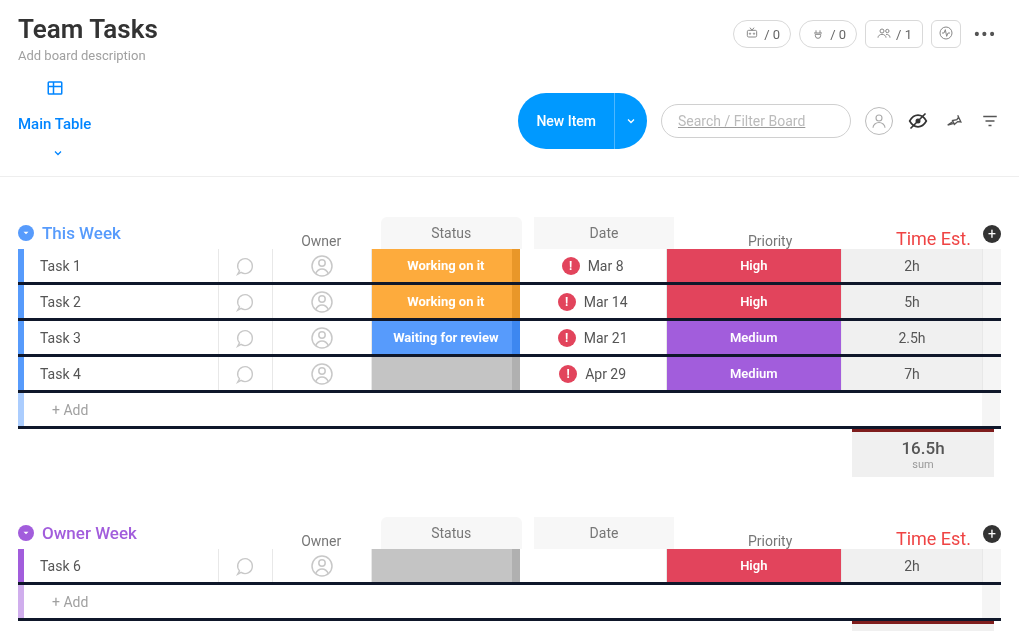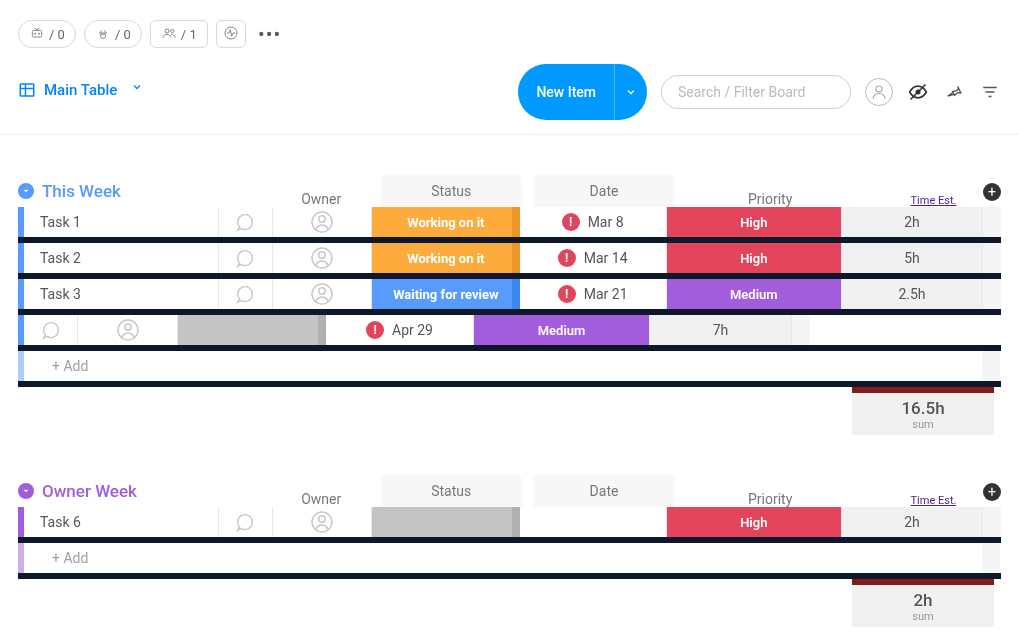--- a/index.html
+++ b/index.html
@@ -7,54 +7,54 @@
   .header { padding: 14px 18px 10px 18px; display: flex; align-items: flex-start; justify-content: space-between; }
   .header-left { }
   .board-title { font-size: 26px; font-weight: 600; color: #333; }
   .board-desc { font-size: 13px; color: #a0a0a0; margin-top: 4px; }
   .header-right { display: flex; gap: 8px; align-items: center; margin-top: 6px; }
   .pill { border: 1px solid #d9d9d9; border-radius: 16px; padding: 4px 10px; display: flex; align-items: center; gap: 4px; font-size: 13px; color: #666; height: 28px; }
   .pill svg { width: 16px; height: 16px; }
   .pill.rect { border-radius: 6px; }
   .dots { width: 32px; height: 28px; display: flex; align-items: center; justify-content: center; color: #555; font-size: 20px; letter-spacing: 1px; cursor: pointer; }
   .toolbar { display: flex; align-items: center; justify-content: space-between; padding: 6px 18px 14px 18px; border-bottom: 1px solid #eee; }
-  .toolbar-left { display: flex; gap: 8px; color: #0085ff; }
+  .toolbar-left { display: flex; align-items: center; gap: 14px; color: #0085ff; flex-direction: column; }
   .table-icon { width: 18px; height: 18px; }
   .view-name { font-size: 15px; color: #0085ff; font-weight: 500; }
   .chevron { color: #0085ff; font-size: 12px; margin-left: 6px; }
   .toolbar-right { display: flex; align-items: center; gap: 14px; }
   .new-item-wrap { display: flex; }
   .new-item-btn { background: #0099ff; color: #fff; border: none; padding: 20px 18px; border-radius: 30px 0 0 30px; font-size: 14px; font-weight: 500; cursor: pointer; }
   .new-item-drop { background: #0099ff; color: #fff; border: none; border-left: 1px solid rgba(255,255,255,0.3); padding: 8px 10px; border-radius: 0 30px 30px 0; cursor: pointer; display: flex; align-items: center; }
-  .search-input { border: 1px solid #d0d0d0; border-radius: 20px; padding: 8px 16px; width: 190px; font-size: 14px; color: #999; outline: none; }
+  .search-input { border: 1px solid #d0d0d0; border-radius: 20px; padding: 8px 16px; width: 190px; font-size: 14px; color: #999; outline: none; text-decoration: underline; }
   .search-input::placeholder { color: #bbb; }
   .tool-icon { width: 22px; height: 22px; color: #555; cursor: pointer; display: flex; align-items: center; justify-content: center; }
   .avatar-circle { width: 28px; height: 28px; border-radius: 50%; border: 1px solid #bbb; display: flex; align-items: center; justify-content: center; }
   .content { padding: 40px 18px 10px 18px; }
   .group { margin-bottom: 40px; position: relative; }
   .group-toggle { width: 16px; height: 16px; border-radius: 50%; display: flex; align-items: center; justify-content: center; margin-right: 8px; cursor: pointer; color: #fff; }
   .group-title { font-size: 17px; font-weight: 500; flex: 0 0 auto; }
-  .row { display: flex; align-items: stretch; height: 36px; border-bottom: 6px solid #0f172a; }
+  .row { display: flex; align-items: stretch; height: 36px; border-bottom: 3px solid #0f172a; }
   .color-bar { width: 6px; flex-shrink: 0; }
   .cell { border-right: 1px solid #e8e8e8; display: flex; align-items: center; font-size: 14px; background: #fff; }
   .cell.name { width: 196px; padding-left: 16px; color: #555; justify-content: flex-start; }
   .cell.chat { width: 54px; justify-content: center; color: #c0c0c0; }
   .cell.owner { width: 100px; justify-content: center; color: #c0c0c0; }
   .cell.status { width: 148px; justify-content: center; color: #fff; font-weight: 700; font-size: 13px; position: relative; border-right: none; }
   .status-stripe { width: 8px; height: 100%; position: absolute; right: 0; top: 0; }
   .cell.date { width: 148px; justify-content: center; background: #fff; gap: 8px; color: #555; font-size: 14px; }
   .cell.priority { width: 176px; justify-content: center; color: #fff; font-weight: 600; font-size: 13px; }
   .cell.time { width: 142px; justify-content: center; background: #f0f0f0; color: #555; font-size: 14px; }
   .cell.end { width: 18px; background: #f5f5f5; border-right: none; }
   .alert-dot { width: 18px; height: 18px; border-radius: 50%; background: #e2445c; color: #fff; font-size: 12px; font-weight: 700; display: flex; align-items: center; justify-content: center; }
   .add-row .cell.name { color: #a0a0a0; padding-left: 28px; width: 196px; }
   .add-row .cell.name::before { content: none; }
   .footer-row { display: flex; height: 48px; margin-top: 0px; }
   .footer-spacer { width: 834px; }
-  .footer-sum { width: 142px; background: #f0f0f0; display: flex; flex-direction: column; align-items: center; justify-content: center; border-top: 6px solid #7f1d1d; }
+  .footer-sum { width: 142px; background: #f0f0f0; display: flex; flex-direction: column; align-items: center; justify-content: center; border-top: 3px solid #7f1d1d; }
   .footer-val { font-size: 17px; color: #555; font-weight: 500; }
   .footer-lbl { font-size: 11px; color: #999; }
   .add-col-btn { position: absolute; right: 0; top: 8px; width: 18px; height: 18px; border-radius: 50%; background: #333; color: #fff; display: flex; align-items: center; justify-content: center; font-size: 14px; cursor: pointer; }
   .chat-icon svg { width: 22px; height: 22px; stroke: #c8c8c8; fill: none; stroke-width: 1.5; }
   .owner-icon svg { width: 24px; height: 24px; stroke: #c8c8c8; fill: none; stroke-width: 1.5; }
   .group-blue .group-toggle { background: #579bfc; }
   .group-blue .group-title { color: #579bfc; }
   .group-blue .color-bar { background: #579bfc; }
   .group-blue .add-row .color-bar { background: #abcdfe; }
   .group-purple .group-toggle { background: #a25ddc; }
@@ -66,28 +66,32 @@
   .status-waiting { background: #579bfc; }
   .status-waiting .status-stripe { background: #3d87f0; }
   .status-empty { background: #c4c4c4; }
   .status-empty .status-stripe { background: #b0b0b0; }
   .priority-high { background: #e2445c; }
   .priority-medium { background: #a25ddc; }
   .th-owner { width: 100px; text-align: center; font-size: 14px; color: #777; }
   .th-status { width: 148px; text-align: center; font-size: 14px; color: #777; background: #f7f7f7; border-radius: 6px 6px 0 0; padding: 8px 0; }
   .th-date { width: 148px; text-align: center; font-size: 14px; color: #777; background: #f7f7f7; padding: 8px 0; }
   .th-priority { width: 176px; text-align: center; font-size: 14px; color: #777; }
-  .th-time { width: 142px; text-align: center; font-size: 11px; color: #4c1d95; text-decoration: underline; }
+  .th-time { width: 142px; text-align: center; font-size: 18px; color: #ef4444; }
   .group-top { display: flex; align-items: flex-end; gap: 12px; position: relative; }
   .group-name-block { display: flex; align-items: center; padding-bottom: 6px; width: 256px; }
 </style>
 </head>
 <body>
 
 <div class="header">
+  <div class="header-left">
+    <div class="board-title">Team Tasks</div>
+    <div class="board-desc">Add board description</div>
+  </div>
   <div class="header-right">
     <div class="pill">
       <span>
         <svg viewBox="0 0 24 24" fill="none" stroke="#888" stroke-width="1.5">
             <rect x="5" y="8" width="14" height="10" rx="2"></rect>
             <path d="M9 4l3 4 3-4"></path>
             <circle cx="9" cy="13" r="1"></circle>
             <circle cx="15" cy="13" r="1"></circle>
           </svg>
       </span>
@@ -260,20 +264,21 @@
       <div class="cell date">
           <div class="alert-dot">!</div>
           <span>Mar 21</span>
         </div>
       <div class="cell priority priority-medium">Medium</div>
       <div class="cell time">2.5h</div>
       <div class="cell end"></div>
     </div>
       <div class="row">
       <div class="color-bar"></div>
+      <div class="cell name">Task 4</div>
       <div class="cell chat chat-icon">
           <svg viewBox="0 0 24 24">
             <path d="M20 12a8 8 0 10-14 5.3L4 21l3.7-2A8 8 0 0020 12z"></path>
           </svg>
         </div>
       <div class="cell owner owner-icon">
           <svg viewBox="0 0 24 24">
             <circle cx="12" cy="12" r="10"></circle>
             <circle cx="12" cy="9" r="3.2"></circle>
             <path d="M5.5 20c1.5-3.5 4-5 6.5-5s5 1.5 6.5 5"></path>

